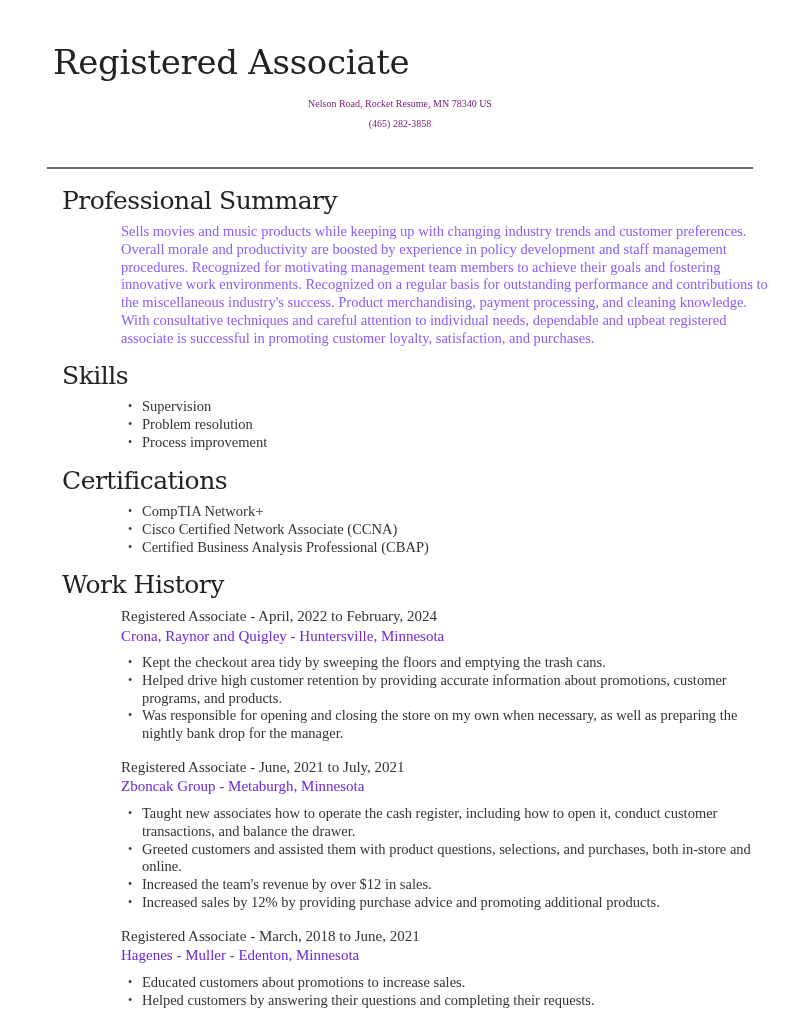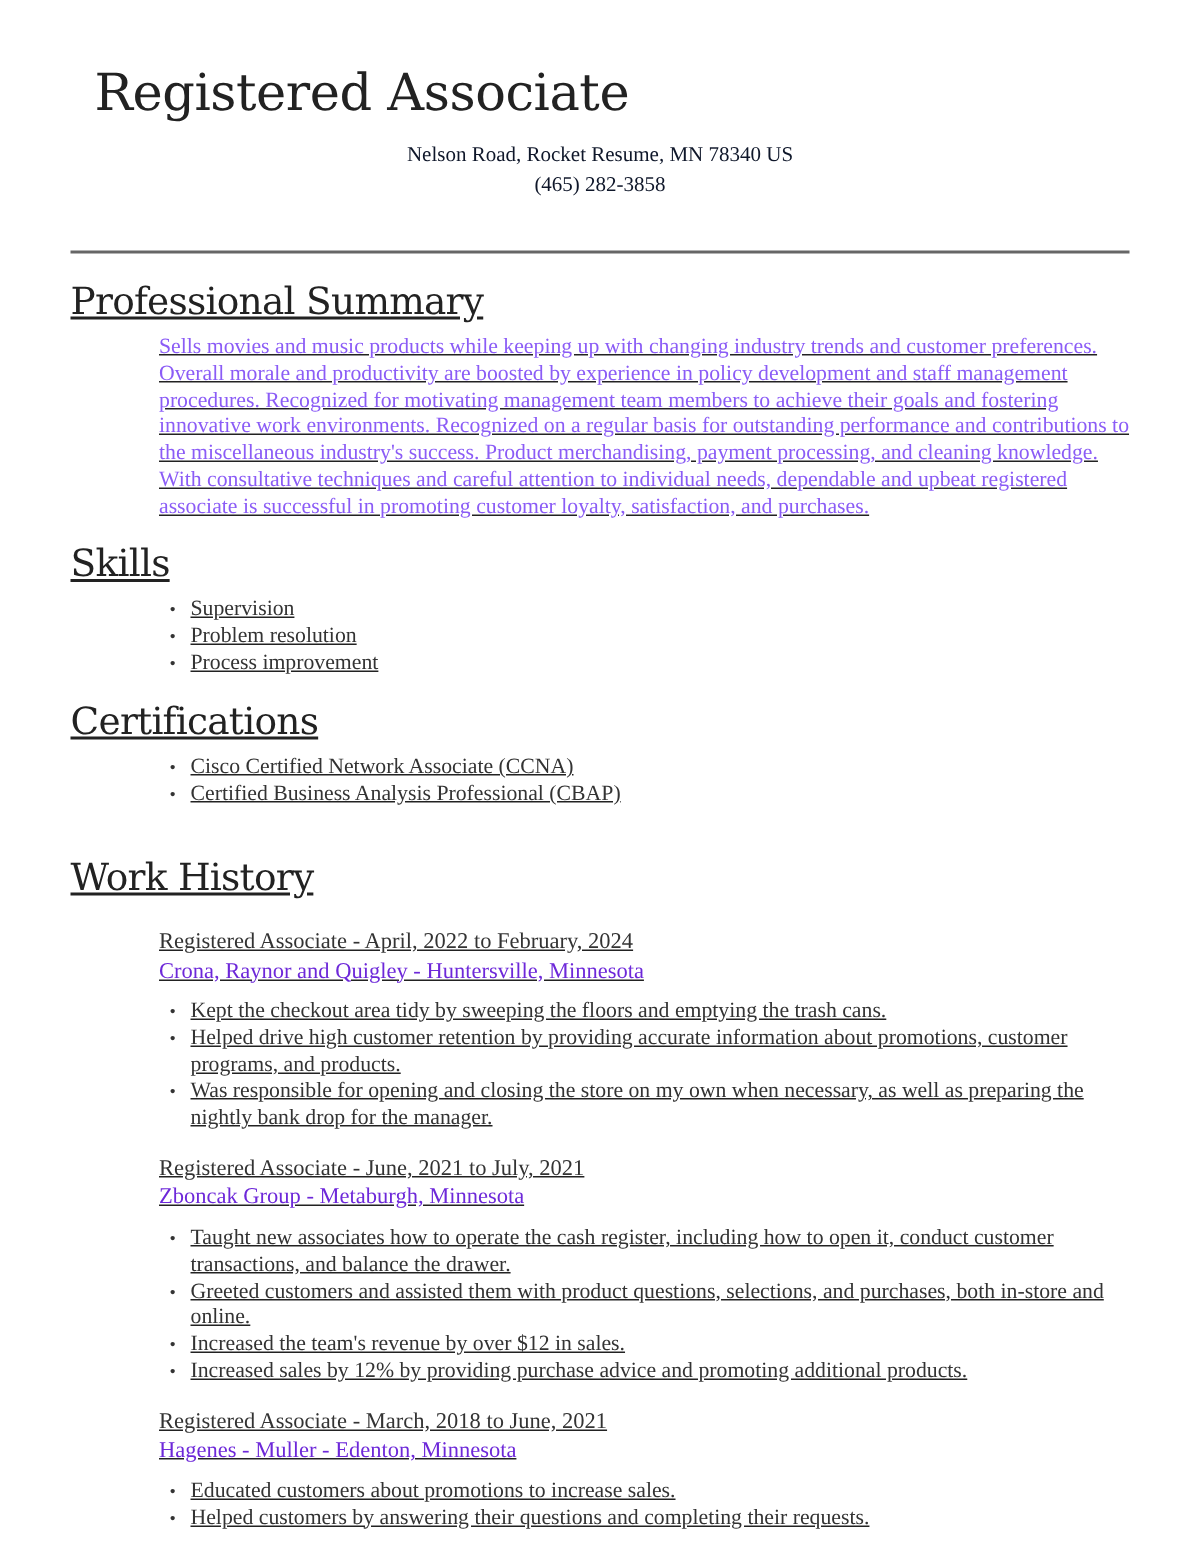--- a/index.html
+++ b/index.html
@@ -1,22 +1,22 @@
 <!DOCTYPE html>
 <html><head>
 <meta charset="utf-8">
 <style>
   html, body { margin: 0; padding: 0; background: #ffffff; }
   body { width: 800px; height: 1035px; overflow: hidden; position: relative; font-family: "DejaVu Serif", serif; color: #222; }
   .page { position: absolute; left: 47px; top: 0; width: 706px; }
   .header { text-align: center; }
-  .name { font-family: "DejaVu Serif", serif; font-size: 34px; font-weight: normal; margin: 0; position: absolute; left: 16px; right: 0; top: 42px; letter-spacing: -0.3px; color: #222; }
-  .contact { position: absolute; left: 0; right: 0; top: 94px; font-family: "Liberation Serif", serif; font-size: 14px; line-height: 19.5px; color: #0f172a; }
+  .name { font-family: "DejaVu Serif", serif; font-size: 34px; font-weight: normal; margin: 0; position: absolute; left: 6px; right: 0; top: 42px; letter-spacing: -0.3px; color: #222; }
+  .contact { position: absolute; left: 0; right: 0; top: 94px; font-family: "Liberation Serif", serif; font-size: 10px; line-height: 19.5px; color: #701a75; }
   .divider { position: absolute; left: 0; width: 706px; top: 167px; height: 0; border-top: 2px solid #666; }
-  .section { position: absolute; left: 0; width: 706px; text-decoration: underline; }
+  .section { position: absolute; left: 15px; width: 706px; }
   .section-title { font-family: "DejaVu Serif", serif; font-size: 25px; font-weight: normal; margin: 0; letter-spacing: -0.5px; color: #222; }
   .body-text { font-family: "Liberation Serif", serif; font-size: 14.5px; line-height: 17.8px; color: #8b5cf6; margin-left: 59px; }
   ul { margin: 0; padding: 0; list-style: none; }
   li { position: relative; padding-left: 21px; font-family: "Liberation Serif", serif; font-size: 14.5px; line-height: 17.8px; color: #333; }
   li::before { content: "•"; position: absolute; left: 7px; top: 0; font-size: 12px; }
   .skills { display: flex; margin-left: 59px; margin-top: 8px; }
   .skills ul { width: 319px; }
   .certs { margin-left: 59px; margin-top: 8px; }
   .job { margin-left: 59px; }
   .job-title { font-family: "Liberation Serif", serif; font-size: 15px; line-height: 19.5px; color: #333; }
@@ -46,29 +46,30 @@
         <li>Supervision</li>
         <li>Problem resolution</li>
         <li>Process improvement</li>
       </ul>
     </div>
   </div>
 
   <div class="section" style="top:466px;">
     <h2 class="section-title">Certifications</h2>
     <ul class="certs">
+      <li>CompTIA Network+</li>
       <li>Cisco Certified Network Associate (CCNA)</li>
       <li>Certified Business Analysis Professional (CBAP)</li>
     </ul>
   </div>
 
   <div class="section" style="top:570px;">
     <h2 class="section-title">Work History</h2>
 
-    <div class="job" style="margin-top:20px;">
+    <div class="job" style="margin-top:8px;">
       <div class="job-title">Registered Associate - April, 2022 to February, 2024</div>
       <div class="job-company">Crona, Raynor and Quigley - Huntersville, Minnesota</div>
       <ul>
         <li>Kept the checkout area tidy by sweeping the floors and emptying the trash cans.</li>
         <li>Helped drive high customer retention by providing accurate information about promotions, customer programs, and products.</li>
         <li>Was responsible for opening and closing the store on my own when necessary, as well as preparing the nightly bank drop for the manager.</li>
       </ul>
     </div>
 
     <div class="job" style="margin-top:15px;">

